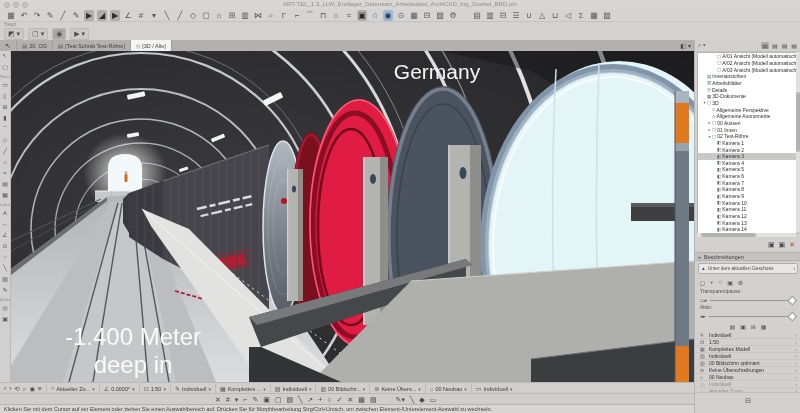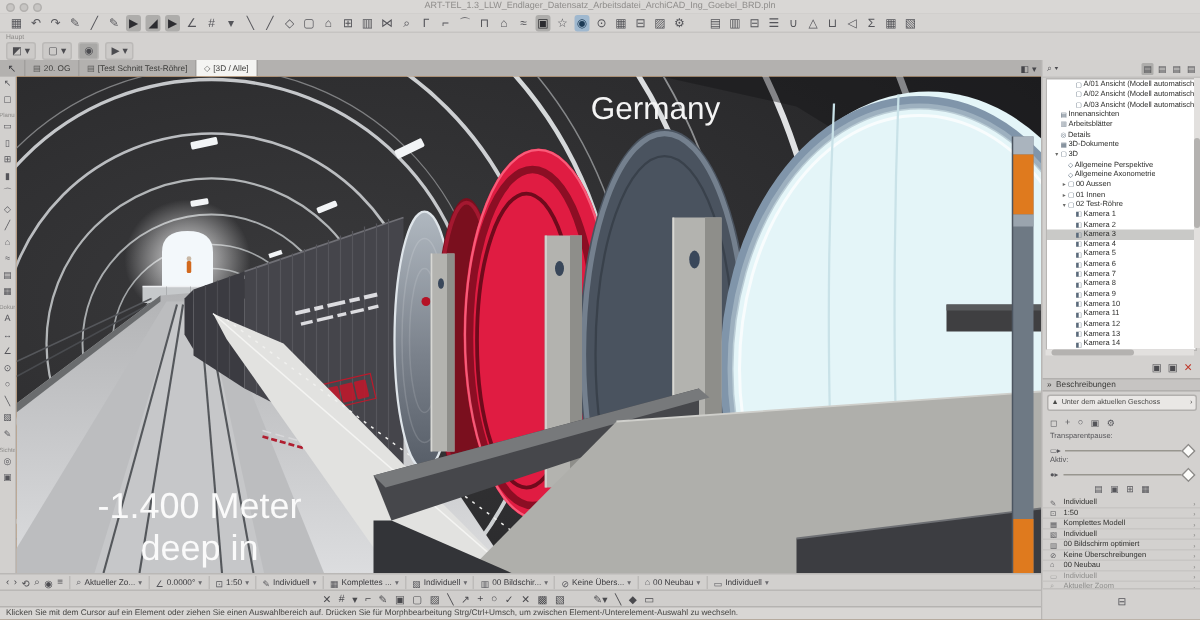--- a/index.html
+++ b/index.html
@@ -27,21 +27,21 @@
   .tabbar{position:absolute;left:0;top:0;width:694px;height:11px;background:#b3b1af;border-bottom:1px solid #9f9d9b;display:flex;align-items:stretch;}
   .cursorbox{width:16px;border-right:1px solid #a19f9d;display:flex;align-items:center;justify-content:center;font-size:7px;color:#3e3e42;}
   .tab{display:flex;align-items:center;gap:2px;padding:0 5px;font-size:5.5px;color:#3c3c3a;border-right:1px solid #a3a19f;max-width:90px;white-space:nowrap;overflow:hidden;}
   .tab .tfi{font-size:5.5px;color:#5a5a58;}
   .tab.on{background:#f4f4f2;border-right:1px solid #9f9d9b;}
   .tabcorner{margin-left:auto;display:flex;align-items:center;gap:2px;padding:0 3px;font-size:6px;color:#46464a;}
   .viewrow{position:absolute;left:0;top:11px;width:694px;height:331px;display:flex;}
   .toolbox{width:11px;height:331px;background:#d2d0ce;border-right:1px solid #bdbbb9;display:flex;flex-direction:column;align-items:center;overflow:hidden;}
   .tool{font-size:6px;line-height:11px;color:#55555a;}
   .tsec{font-size:4px;line-height:7px;color:#8c8a88;width:11px;overflow:hidden;white-space:nowrap;}
-  .scene{position:relative;width:683px;height:331px;background:#fdba74;}
+  .scene{position:relative;width:683px;height:331px;background:#5eead4;}
   
   .quickbar{position:absolute;left:0;top:342px;width:694px;height:11px;background:#d2d0ce;border-top:1px solid #bab8b6;display:flex;align-items:center;font-size:5.5px;color:#3a3a3e;}
   .qnav{display:flex;gap:3px;padding:0 4px;font-size:6.5px;color:#4c4c50;}
   .qitem{display:flex;align-items:center;gap:2px;padding:0 4px;border-left:1px solid #bdbbb9;height:9px;white-space:nowrap;}
   .qitem .qi{font-size:6px;color:#55555a;}
   .qitem .qc{font-size:5px;color:#6a6a6e;}
   .tbedit{position:absolute;left:0;top:353px;width:694px;height:11px;background:#d0cecc;border-top:1px solid #bab8b6;display:flex;align-items:center;gap:5px;font-size:7px;color:#4a4a4e;}
   .tbedit .sp{width:210px;}
   .tbedit .g2{margin-left:14px;display:flex;gap:5px;}
   .statusbar{position:absolute;left:0;top:364px;width:694px;height:9px;background:#d8d6d4;border-top:1px solid #b5b3b1;font-size:5.5px;color:#454543;line-height:9px;padding-left:4px;box-sizing:border-box;white-space:nowrap;overflow:hidden;}

